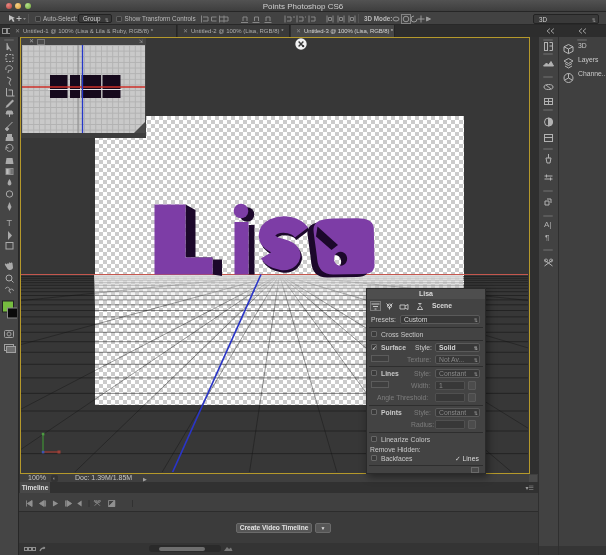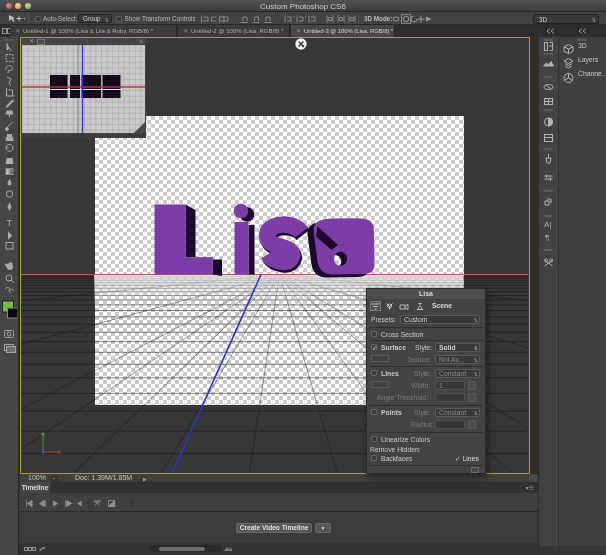--- a/index.html
+++ b/index.html
@@ -88,21 +88,21 @@
      border-top:1px solid #2e2e2e;}
 </style>
 </head>
 <body>
 <div id="app">
 
   <div id="titlebar" class="abs">
     <div class="light" style="left:5.5px;background:radial-gradient(circle at 35% 30%,#e98883,#b33f37);"></div>
     <div class="light" style="left:15px;background:radial-gradient(circle at 35% 30%,#f5d188,#d99b33);"></div>
     <div class="light" style="left:24.5px;background:radial-gradient(circle at 35% 30%,#b5e08a,#6fa83a);"></div>
-    <div class="t">Custom Photoshop CS6</div>
+    <div class="t">Points Photoshop CS6</div>
   </div>
 
   <div id="optbar" class="abs">
     <svg class="abs" style="left:8px;top:2px;" width="18" height="9" viewBox="0 0 18 9">
       <path d="M1,1 L1,7 L3.5,5 L5,8 L6.5,7.2 L5,4.5 L7,4 Z" fill="#c0c0c0"></path>
       <path d="M11,2 v5 M8.5,4.5 h5" stroke="#c0c0c0" stroke-width="1"></path>
       <path d="M15,4 l3,0 l-1.5,2 z" fill="#8a8a8a"></path>
     </svg>
     <div class="sep" style="left:28px;"></div>
     <div class="cb" style="left:34.5px;"></div>

